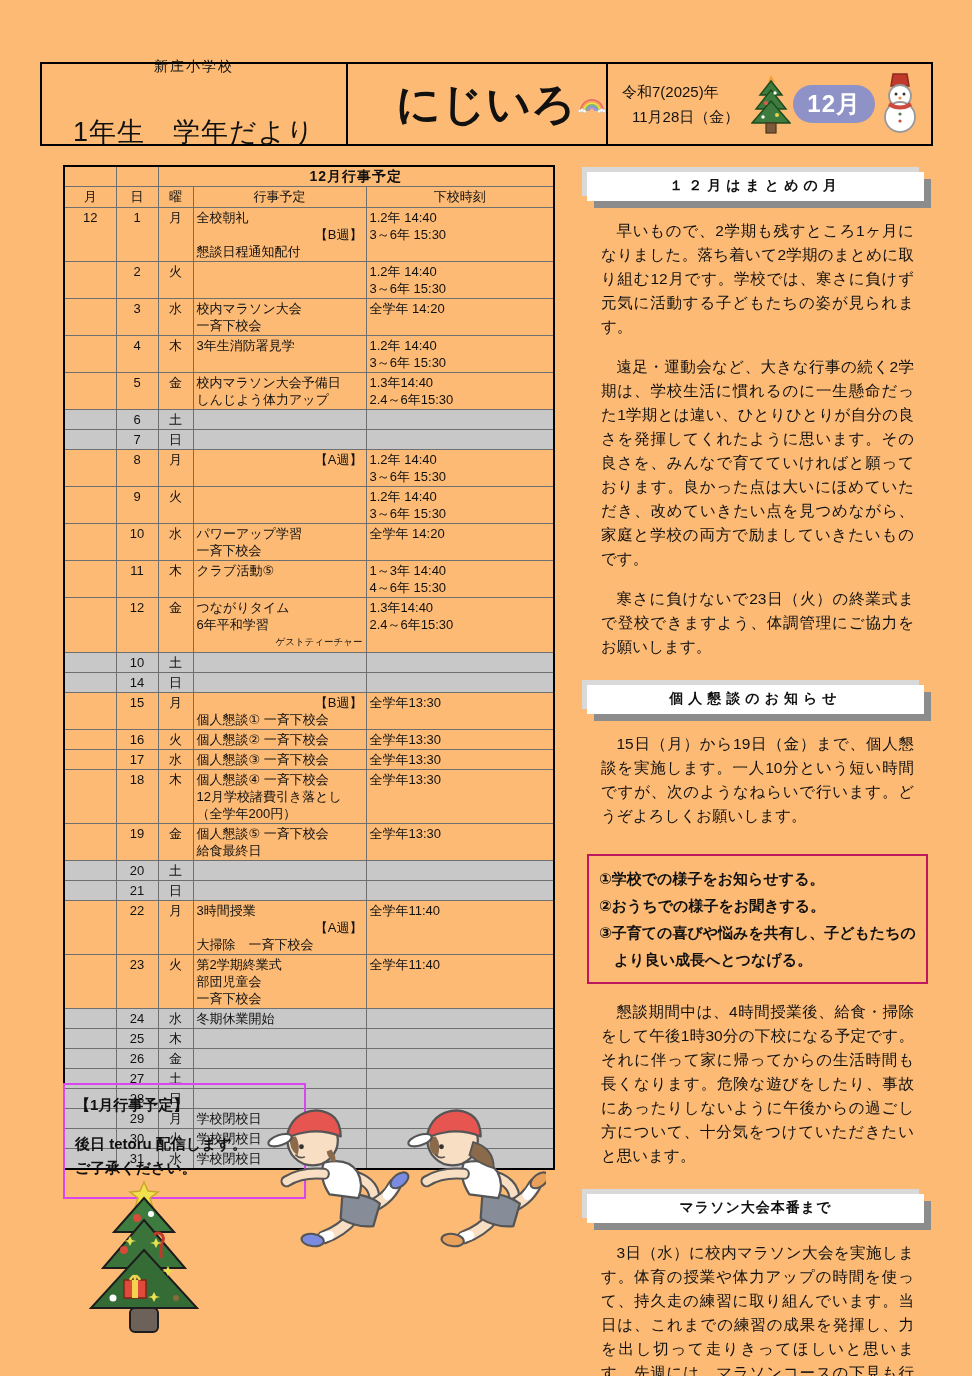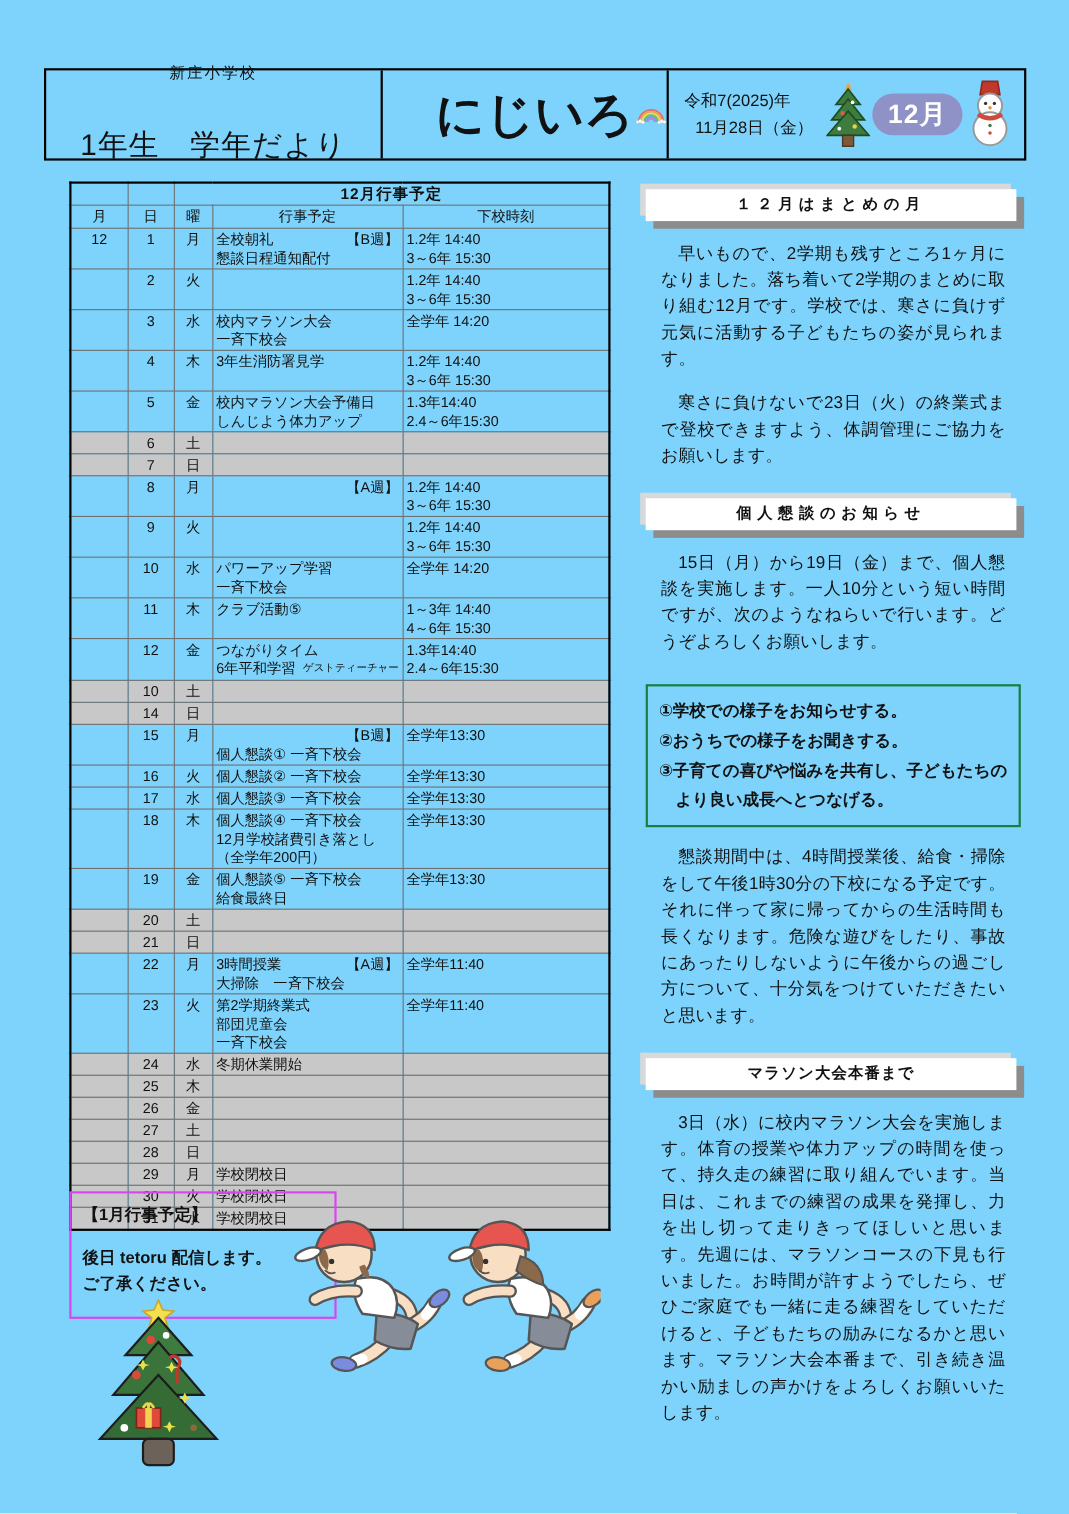--- a/index.html
+++ b/index.html
@@ -1,16 +1,16 @@
 <!DOCTYPE html>
 <html lang="ja"><head>
 <meta charset="utf-8">
 <style>
   html,body{margin:0;padding:0;background:#fff;}
-  .page{position:relative;width:972px;height:1376px;background:#7dd3fc;overflow:hidden;
+  .page{position:relative;width:972px;height:1376px;background:#fdba74;overflow:hidden;
         font-family:"Liberation Sans","DejaVu Sans",sans-serif;color:#111;}
   
   .banner{position:absolute;left:40px;top:62px;width:893px;height:84px;border:2px solid #000;
           display:flex;box-sizing:border-box;}
   .banner-cell{box-sizing:border-box;height:100%;}
   .b-left{width:306px;border-right:2px solid #000;display:flex;flex-direction:column;align-items:center;justify-content:center;gap:6px;}
   .school-name{font-size:14px;letter-spacing:2px;}
   .grade-title{font-size:27px;font-weight:normal;letter-spacing:1px;margin-top:32px;}
   .b-mid{width:260px;border-right:2px solid #000;display:flex;align-items:center;justify-content:center;gap:2px;padding-left:48px;}
   .niji-title{font-size:44px;font-weight:900;letter-spacing:0px;white-space:nowrap;}
@@ -24,32 +24,32 @@
   .calendar{position:absolute;left:63px;top:165px;border-collapse:collapse;table-layout:fixed;
             width:490px;font-size:13px;}
   .calendar td,.calendar th{border:1px solid #6f6f6f;padding:1px 3px;line-height:17px;vertical-align:top;
                             box-sizing:border-box;overflow:hidden;}
   .calendar{border:2px solid #000;}
   .cal-title{font-size:14px;font-weight:bold;text-align:center;letter-spacing:1px;}
   .cal-head th{text-align:center;font-weight:normal;line-height:18px;}
   .c-m,.c-d,.c-w{text-align:center;}
   .c-t{padding-left:12px;}
   tr.gray td{background:#c8c8c8;}
-  .evline{display:flex;justify-content:space-between;}
+  .evline{display:flex;justify-content:space-between;flex-direction:column;}
   .evline .small{font-size:9.5px;align-self:flex-end;padding-bottom:1px;}
   .evline .right{margin-left:auto;}
   
   .right-col{position:absolute;left:585px;top:172px;width:345px;}
   .sec-heading{position:relative;background:#fff;text-align:center;font-weight:bold;font-size:14px;
                padding:5px 0 6px 0;margin:0 6px 18px 2px;
                box-shadow:-5px -5px 0 #d9d9d9, 7px 7px 0 #8c8c8c;}
   .sec-heading.spaced{letter-spacing:5px;}
   .sec-heading.heavy{font-weight:900;letter-spacing:1px;}
   .para{font-size:15.5px;line-height:24px;text-indent:1em;margin:16px;text-align:justify;}
-  .goals-box{border:2px solid #15803d;margin:26px 2px 12px 2px;padding:9px 10px;
+  .goals-box{border:2px solid #be185d;margin:26px 2px 12px 2px;padding:9px 10px;
              font-weight:bold;font-size:15px;line-height:27px;}
   .goal{padding-left:1em;text-indent:-1em;}
   .mt{margin-top:26px;}
   
   .jan-box{position:absolute;left:63px;top:1083px;width:243px;height:116px;border:2px solid #d946ef;
            box-sizing:border-box;padding:8px 10px;font-size:15px;font-weight:bold;line-height:1.55;}
   .jan-title{margin-bottom:16px;}
   .big-tree{position:absolute;left:84px;top:1180px;}
   .kids{position:absolute;left:266px;top:1078px;}
   svg{display:block;}
@@ -513,20 +513,21 @@
           </td>
           <td class="c-t"></td>
         </tr>
       </tbody>
   </table>
 
   <div class="right-col">
 
     <div class="sec-heading spaced">１２月はまとめの月</div>
     <p class="para">早いもので、2学期も残すところ1ヶ月になりました。落ち着いて2学期のまとめに取り組む12月です。学校では、寒さに負けず元気に活動する子どもたちの姿が見られます。</p>
+    <p class="para">遠足・運動会など、大きな行事の続く2学期は、学校生活に慣れるのに一生懸命だった1学期とは違い、ひとりひとりが自分の良さを発揮してくれたように思います。その良さを、みんなで育てていければと願っております。良かった点は大いにほめていただき、改めていきたい点を見つめながら、家庭と学校の両方で励ましていきたいものです。</p>
     <p class="para">寒さに負けないで23日（火）の終業式まで登校できますよう、体調管理にご協力をお願いします。</p>
 
     <div class="sec-heading spaced mt">個人懇談のお知らせ</div>
     <p class="para">15日（月）から19日（金）まで、個人懇談を実施します。一人10分という短い時間ですが、次のようなねらいで行います。どうぞよろしくお願いします。</p>
     <div class="goals-box">
         <div class="goal">①学校での様子をお知らせする。</div>
         <div class="goal">②おうちでの様子をお聞きする。</div>
         <div class="goal">③子育ての喜びや悩みを共有し、子どもたちのより良い成長へとつなげる。</div>
       </div>
     <p class="para">懇談期間中は、4時間授業後、給食・掃除をして午後1時30分の下校になる予定です。それに伴って家に帰ってからの生活時間も長くなります。危険な遊びをしたり、事故にあったりしないように午後からの過ごし方について、十分気をつけていただきたいと思います。</p>

